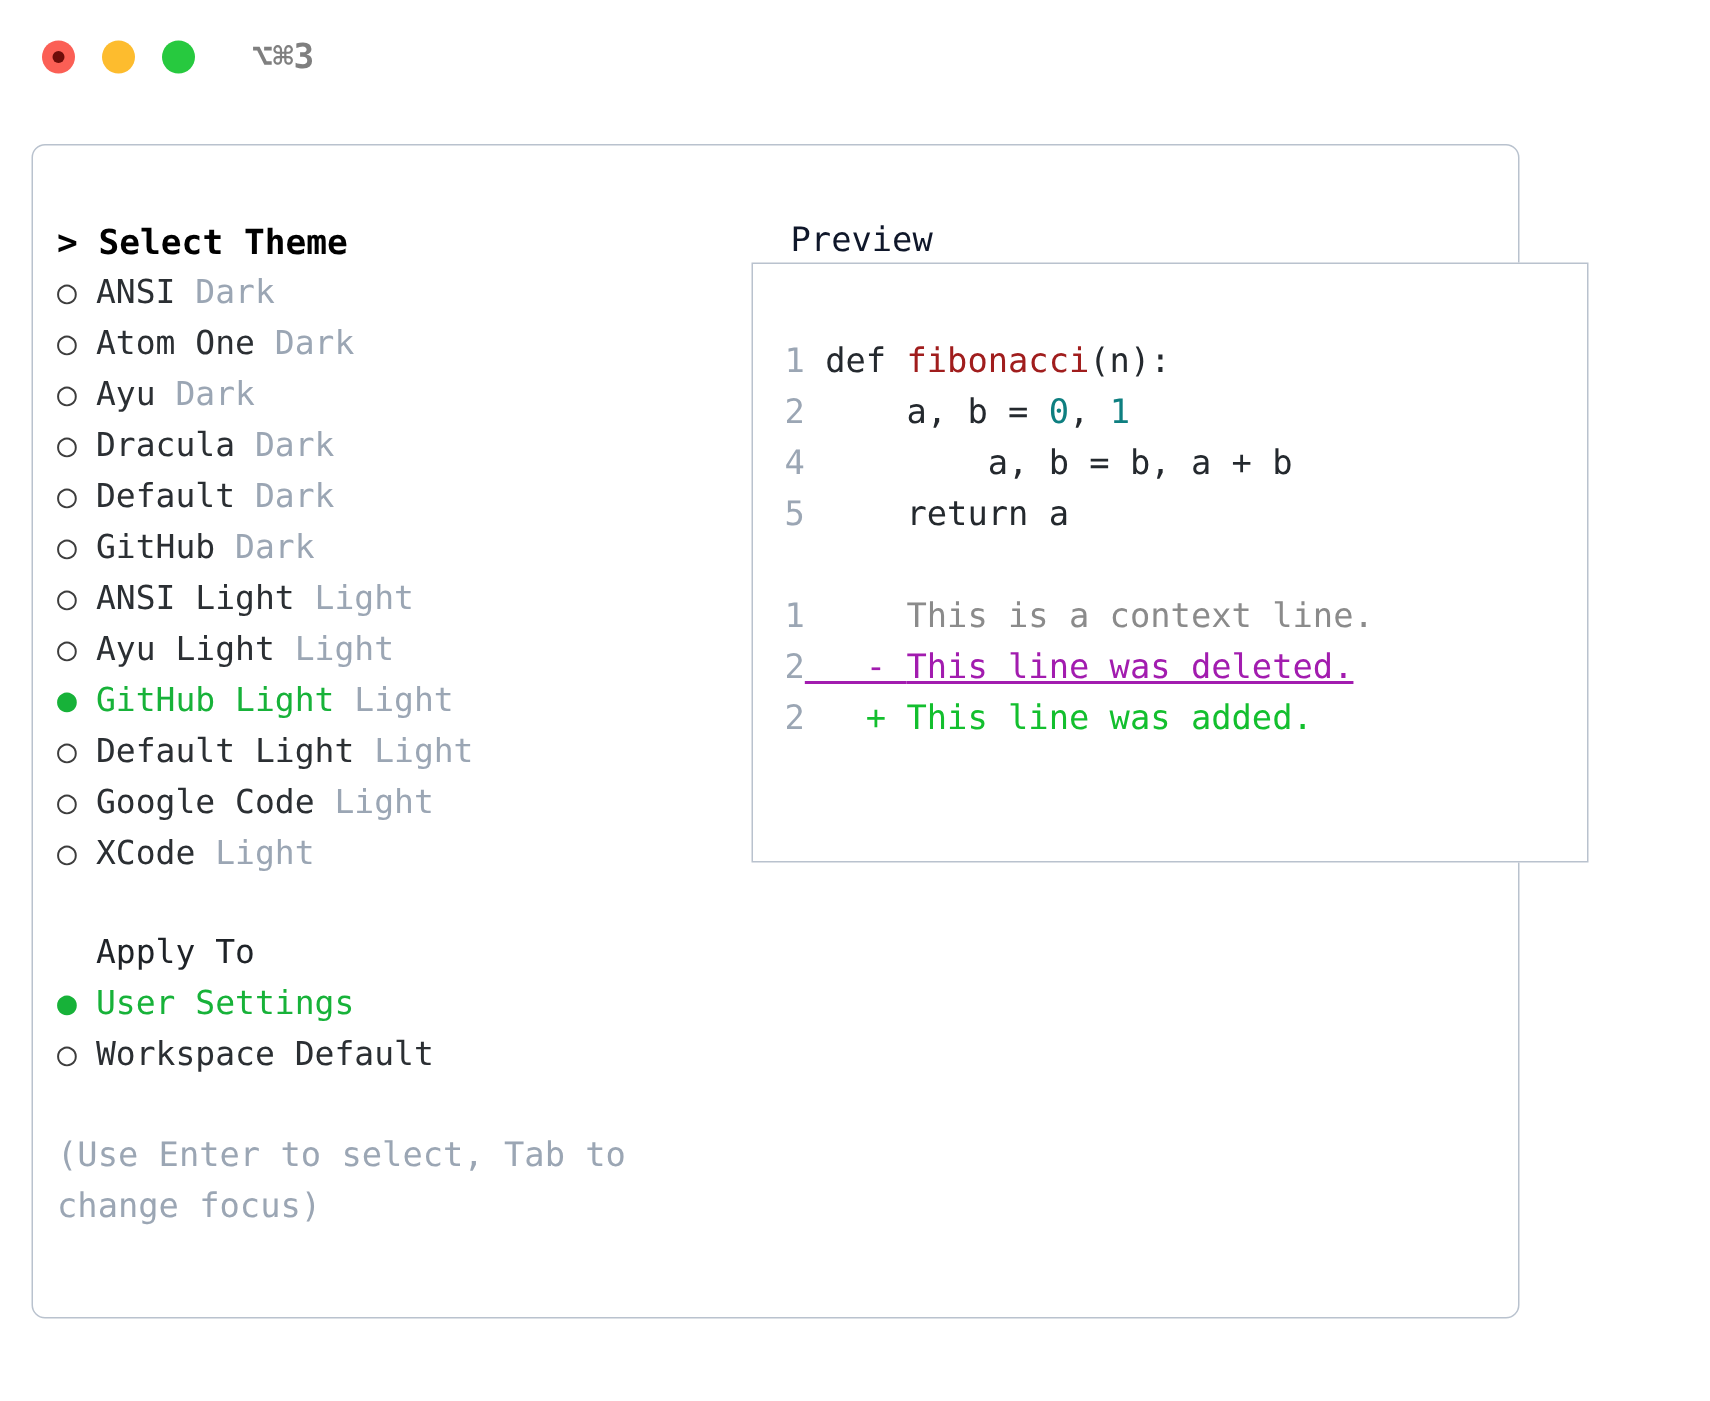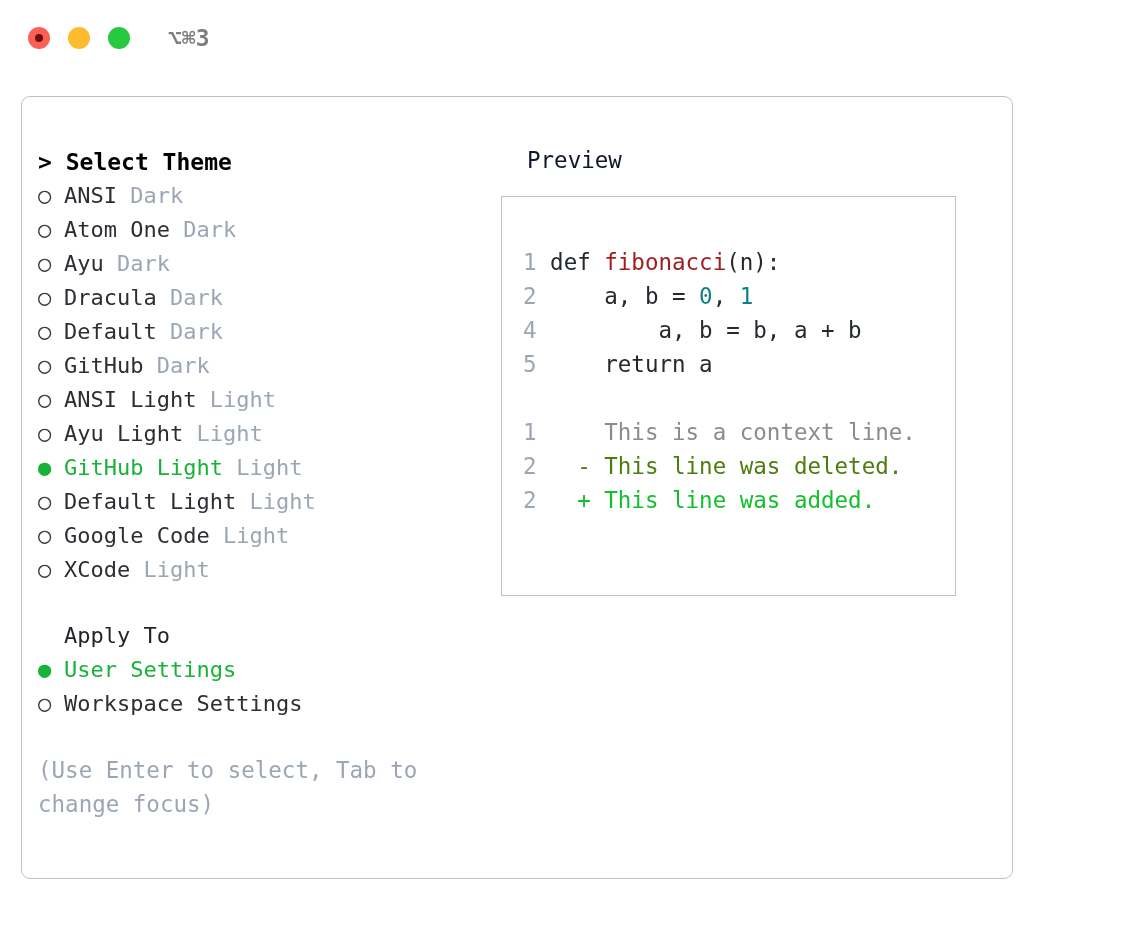--- a/index.html
+++ b/index.html
@@ -133,22 +133,21 @@
 
   #preview-title {
     font-size: 22.5px;
     line-height: 30px;
     color: #0f172a;
     white-space: pre;
     margin-left: 26px;
   }
 
   #preview-box {
-    margin-top: 21px;
-    width: 455px;
+    width: 558px;
     height: 400px;
     border: 1.6px solid #B9C2CE;
     box-sizing: border-box;
     background: #ffffff;
     position: relative;
   }
 
   #code-area {
     position: absolute;
     left: 21px;
@@ -168,21 +167,21 @@
 
   .tok-plain { color: #24292e; }
   .tok-fn    { color: #A01D1D; }
   .tok-num   { color: #0E7F80; }
   .tok-kw    { color: #0A6FAF; }
 
   #diff-area {
     margin-top: 34px;
   }
   .diff-ctx { color: #8b8b8b; }
-  .diff-del { color: #4d7c0f; }
+  .diff-del { color: #a21caf; text-decoration: underline; }
   .diff-add { color: #13BF2E; }
 </style>
 </head>
 <body>
 
 <div id="window">
 
   <div id="titlebar">
     <div class="dot dot-close"></div>
     <div class="dot dot-min"></div>
@@ -208,21 +207,21 @@
           <div class="tui-line"><span class="bullet bullet-on">●</span><span class="name-sel">GitHub Light</span><span class="tag"> Light</span></div>
           <div class="tui-line"><span class="bullet bullet-off">○</span><span class="name-normal">Default Light</span><span class="tag"> Light</span></div>
           <div class="tui-line"><span class="bullet bullet-off">○</span><span class="name-normal">Google Code</span><span class="tag"> Light</span></div>
           <div class="tui-line"><span class="bullet bullet-off">○</span><span class="name-normal">XCode</span><span class="tag"> Light</span></div>
         </div>
 
       <div id="applyto">
         <div class="tui-line"><span class="bullet"> </span><span>Apply To</span></div>
         <div id="apply-list">
             <div class="tui-line"><span class="bullet bullet-on">●</span><span class="name-sel">User Settings</span></div>
-            <div class="tui-line"><span class="bullet bullet-off">○</span><span class="name-normal">Workspace Settings</span></div>
+            <div class="tui-line"><span class="bullet bullet-off">○</span><span class="name-normal">Workspace Default</span></div>
           </div>
       </div>
 
       <div id="hint">(Use Enter to select, Tab to change focus)</div>
 
     </div>
 
     <div id="right-col">
       <div id="preview-title">Preview</div>
 

